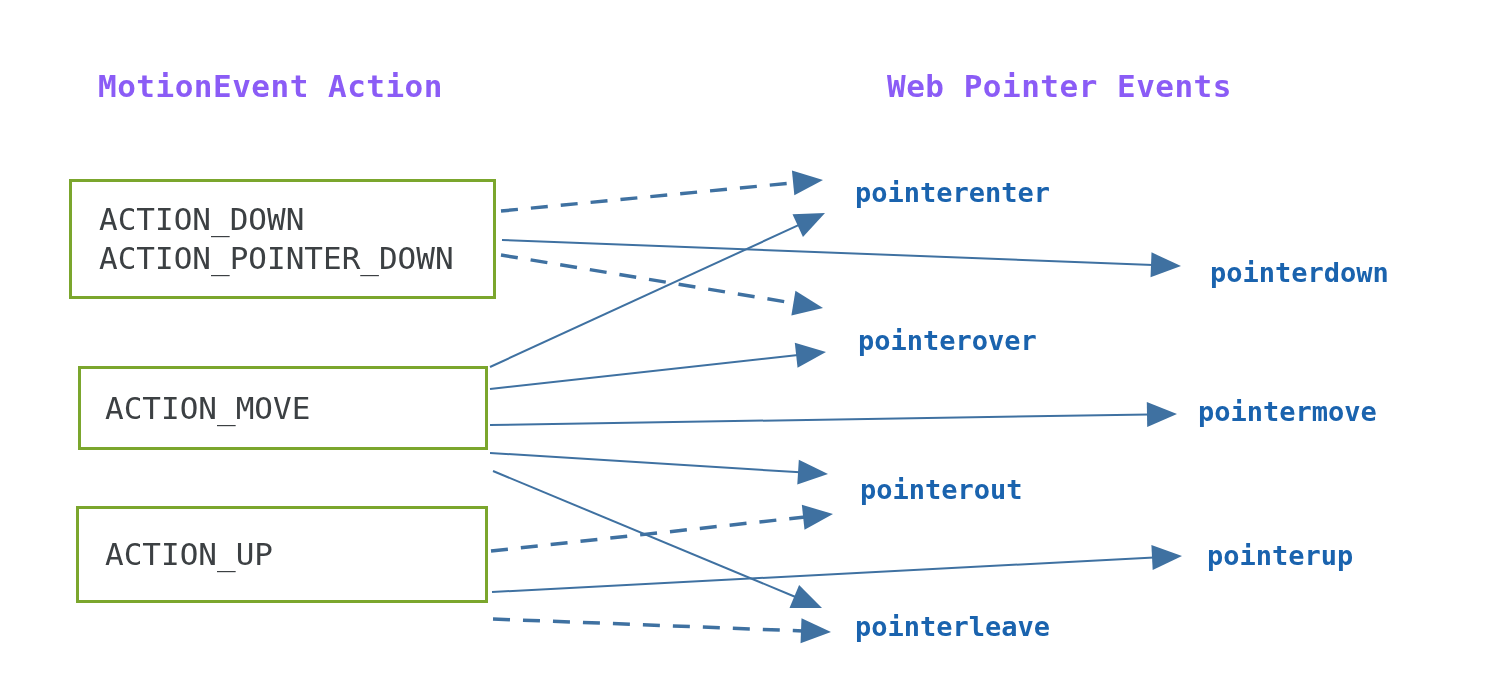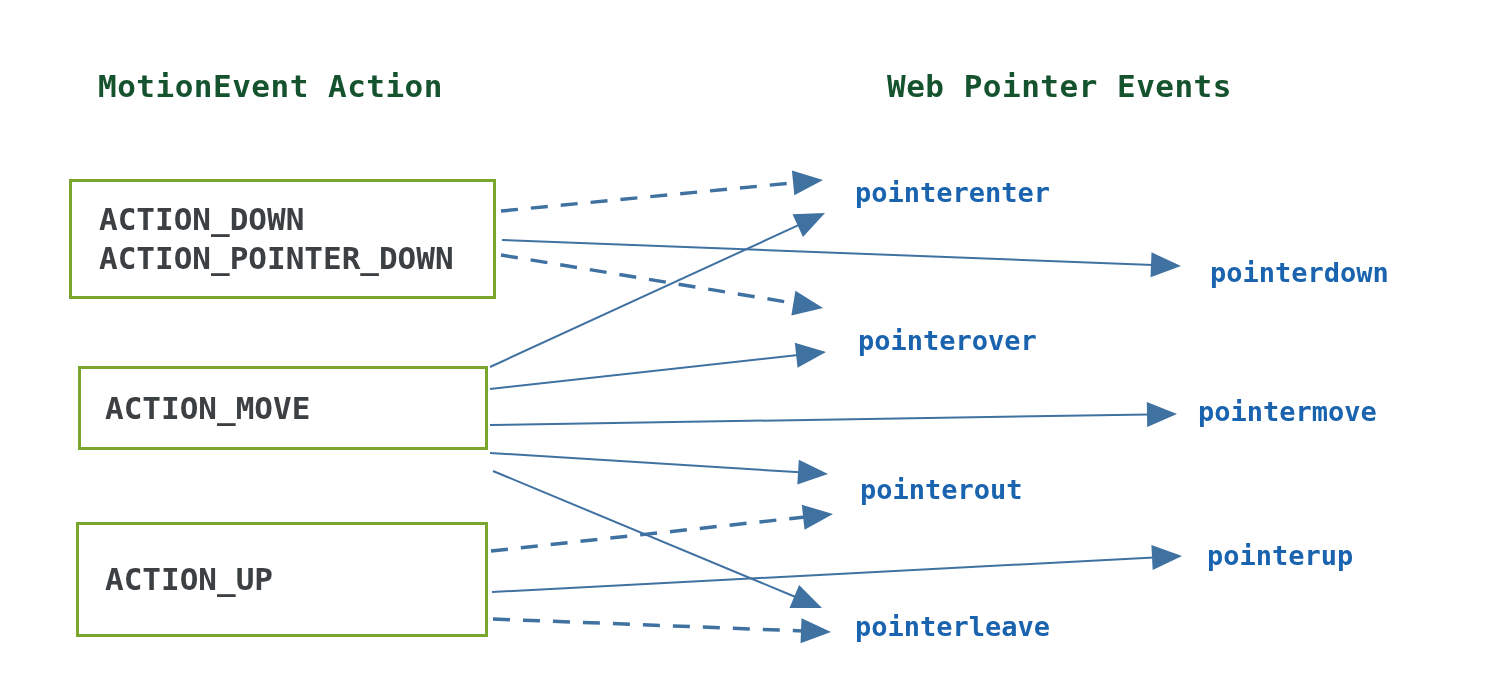--- a/index.html
+++ b/index.html
@@ -2,33 +2,33 @@
 <html><head>
 <meta charset="utf-8">
 <style>
   html,body{margin:0;padding:0;background:#ffffff;}
   .canvas{
     position:relative;width:1506px;height:700px;background:#ffffff;overflow:hidden;
     font-family:"DejaVu Sans Mono","Liberation Mono",monospace;
   }
   #arrow-layer{position:absolute;left:0;top:0;width:1506px;height:700px;}
   .hdr{
-    position:absolute;color:#14532d;font-size:31px;font-weight:700;
+    position:absolute;color:#8b5cf6;font-size:31px;font-weight:700;
     letter-spacing:0.5px;white-space:pre;
   }
   #hdr-left{left:98px;top:68px;}
   #hdr-right{left:887px;top:68px;}
   .abox{
     position:absolute;box-sizing:border-box;border:3px solid #7ba62d;background:#ffffff;
     display:flex;flex-direction:column;justify-content:center;
-    color:#3c4043;font-size:31px;font-weight:700;line-height:39px;white-space:pre;
+    color:#3c4043;font-size:31px;font-weight:400;line-height:39px;white-space:pre;
   }
   #box-down{left:69px;top:179px;width:427px;height:120px;padding-left:27px;}
   #box-move{left:78px;top:366px;width:410px;height:84px;padding-left:24px;}
-  #box-up{left:76px;top:522px;width:412px;height:115px;padding-left:26px;}
+  #box-up{left:76px;top:506px;width:412px;height:97px;padding-left:26px;}
   .event{
     position:absolute;color:#1a63ae;font-size:27px;font-weight:700;
     transform:translateY(-50%);white-space:pre;
   }
   #ev-pointerenter{left:855px;top:192px;}
   #ev-pointerdown{left:1210px;top:272px;}
   #ev-pointerover{left:858px;top:340px;}
   #ev-pointermove{left:1198px;top:411px;}
   #ev-pointerout{left:860px;top:489px;}
   #ev-pointerup{left:1207px;top:555px;}

